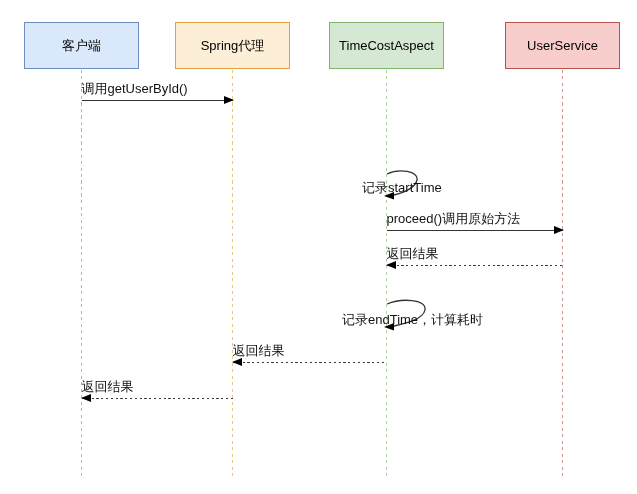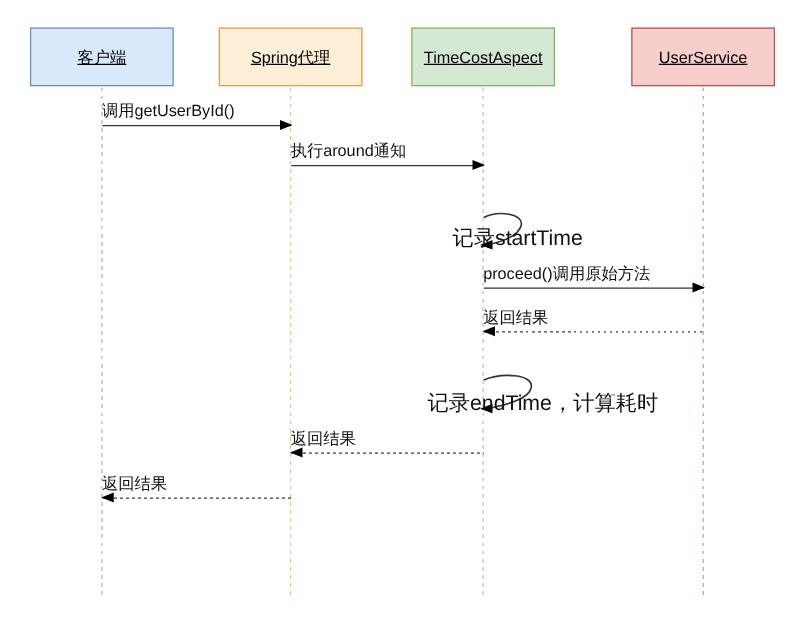--- a/index.html
+++ b/index.html
@@ -10,21 +10,21 @@
     background:#fff;
     font-family:"Liberation Sans","DejaVu Sans",sans-serif;
     color:#111;
     overflow:hidden;
   }
   
   .actor{
     position:absolute;top:22px;width:115px;height:47px;
     border:1px solid #999;box-sizing:border-box;
     display:flex;align-items:center;justify-content:center;
-    font-size:13px;color:#000;text-decoration:underline;
+    font-size:13px;color:#000;
   }
   
   .lifeline{
     position:absolute;top:70px;height:407px;width:1.5px;opacity:.62;
     background-image:repeating-linear-gradient(180deg,currentColor 0 3px,transparent 3px 6.5px);
   }
   
   .msg{position:absolute;height:18px;}
   .msg-label{
     position:absolute;left:0;right:0;bottom:3px;
@@ -34,21 +34,21 @@
   .msg-line.solid{background:#333;}
   .msg-line.dashed{
     background-image:repeating-linear-gradient(90deg,#3a3a3a 0 2.2px,transparent 2.2px 4.8px);
   }
   .arr{position:absolute;width:0;height:0;
     border-top:4px solid transparent;border-bottom:4px solid transparent;bottom:-3.3px;}
   .arr.r{right:-1px;border-left:10px solid #000;}
   .arr.l{left:-1px;border-right:10px solid #000;}
   
   .self-loop{position:absolute;}
-  .self-label{position:absolute;font-size:17px;white-space:nowrap;color:#111;}
+  .self-label{position:absolute;font-size:13px;white-space:nowrap;color:#111;}
 </style>
 </head>
 <body>
 
 <div class="canvas" style="background-color: rgb(255, 255, 255);">
 
   <div class="actor" style="left: 24px; background-color: rgb(218, 232, 252); border-color: rgb(108, 142, 191);">
     <span>客户端</span>
   </div>
   <div class="actor" style="left: 175px; background-color: rgb(253, 238, 216); border-color: rgb(224, 160, 61); justify-content: center;">
@@ -65,25 +65,20 @@
   <div class="lifeline" style="left: 231.8px; color: rgb(224, 160, 61);"></div>
   <div class="lifeline" style="left: 385.8px; color: rgb(130, 179, 102);"></div>
   <div class="lifeline" style="left: 561.8px; color: rgb(184, 84, 80);"></div>
 
   <div class="msg" style="left:81.5px;top:83px;width:151px">
     <div class="msg-label">调用getUserById()</div>
     <div class="msg-line solid"></div>
     <div class="arr r"></div>
   </div>
 
-  <div class="msg" style="left:232.5px;top:115px;width:154px">
-    <div class="msg-label">执行around通知</div>
-    <div class="msg-line solid"></div>
-    <div class="arr r"></div>
-  </div>
 
   <svg class="self-loop" style="left:381px;top:169px" width="42" height="32" viewBox="0 0 42 32">
     <path d="M 6 5 C 18 -1, 38 2, 36 11 C 34 20, 21 24, 13 26" fill="none" stroke="#333" stroke-width="1.3"></path>
     <polygon points="13,23 3,27 13,30.5" fill="#000"></polygon>
   </svg>
   <div class="self-label" style="left:362px;top:179px">记录startTime</div>
 
   <div class="msg" style="left:386.5px;top:213px;width:176px">
     <div class="msg-label">proceed()调用原始方法</div>
     <div class="msg-line solid"></div>

